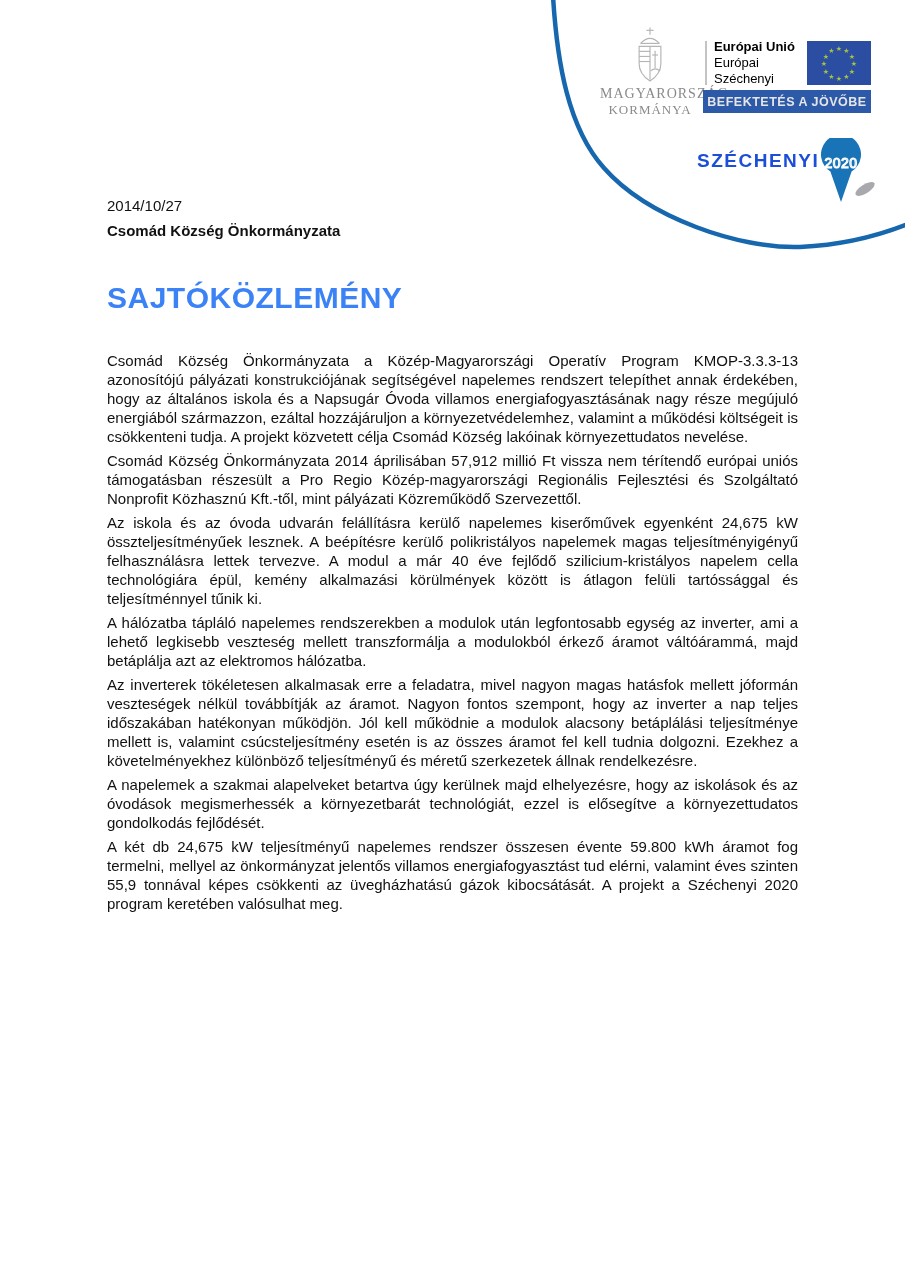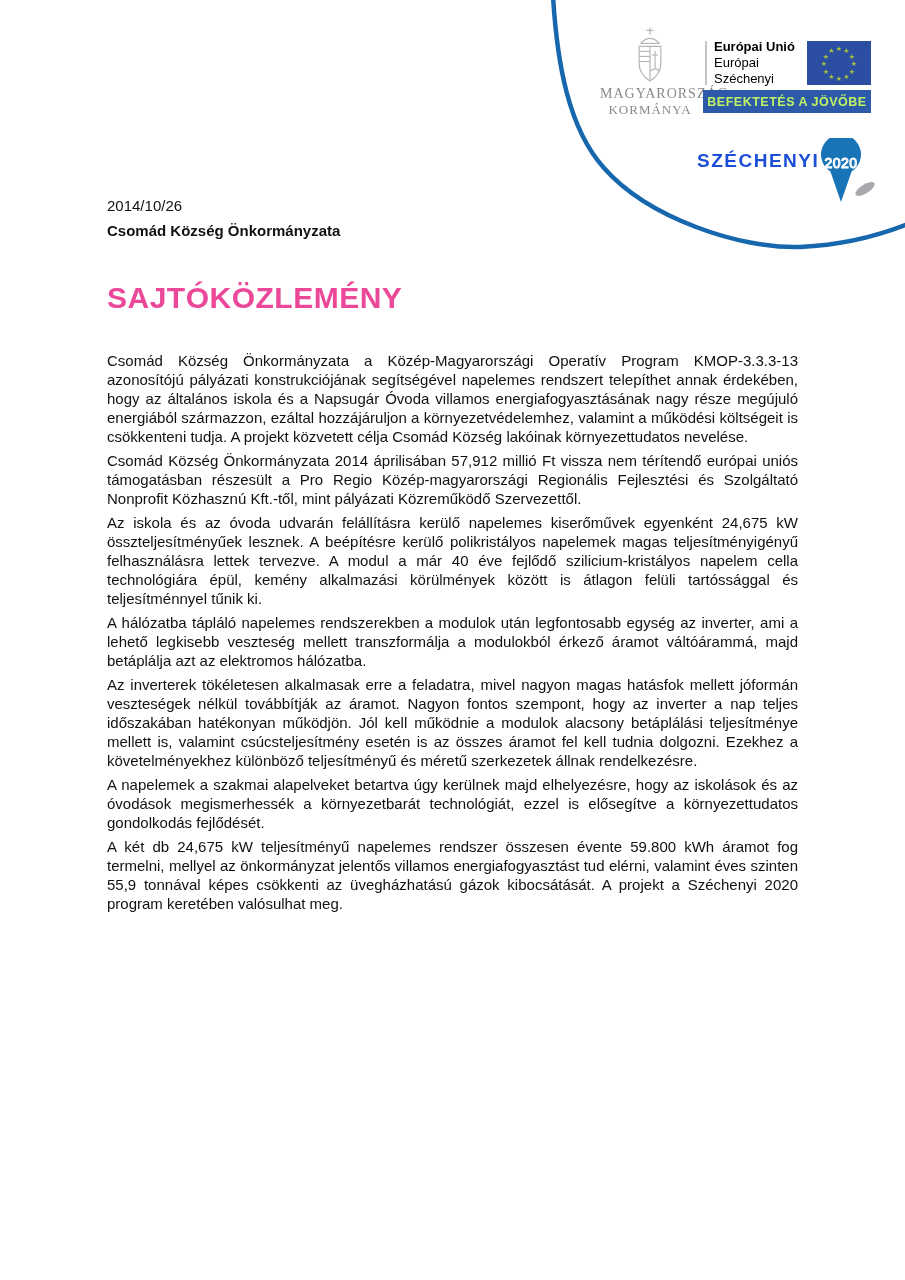--- a/index.html
+++ b/index.html
@@ -13,32 +13,32 @@
   .gov-crest{margin:0 auto;}
   .gov-line1{font-family:"Liberation Serif",serif;font-variant:small-caps;
              font-size:14px;letter-spacing:1px;color:#8a8a8a;margin-top:2px;}
   .gov-line2{font-family:"Liberation Serif",serif;font-variant:small-caps;
              font-size:13px;letter-spacing:1px;color:#8a8a8a;}
   .eu-sep{position:absolute;left:705px;top:41px;width:2px;height:44px;background:#c4c4c4;}
   .eu-text{position:absolute;left:714px;top:39px;width:92px;line-height:16px;font-size:13px;color:#000000;}
   .eu-text .b{font-weight:bold;}
   .eu-flag{position:absolute;left:807px;top:41px;}
   .invest-banner{position:absolute;left:703px;top:90px;width:168px;height:23px;background:#2c5aa8;
-                 color:#bef264;font-weight:bold;font-size:12.5px;letter-spacing:.5px;
+                 color:#e5e5e5;font-weight:bold;font-size:12.5px;letter-spacing:.5px;
                  display:flex;align-items:center;justify-content:center;white-space:nowrap;}
   .szechenyi{position:absolute;left:697px;top:150px;font-weight:bold;font-size:19px;
              letter-spacing:1.5px;color:#1d4ed8;white-space:nowrap;}
   .pin-svg{position:absolute;left:815px;top:138px;}
 
   
   .content{position:absolute;left:107px;top:197px;width:691px;}
   .date{font-size:15px;line-height:18px;}
   .org{font-size:15px;line-height:18px;font-weight:bold;margin-top:7px;}
   .title{margin-top:43px;font-size:30px;line-height:30px;font-weight:bold;
-         color:#ec4899;letter-spacing:.5px;}
+         color:#3b82f6;letter-spacing:.5px;}
   .headline{margin-top:13px;font-size:15.5px;line-height:20px;font-weight:bold;}
   .subhead{margin-top:9px;font-size:15.5px;line-height:20px;font-weight:bold;text-align:justify;}
   .content p{font-size:15px;line-height:19px;text-align:justify;margin:0 0 5px 0;}
   .content p.first{margin-top:38px;}
 </style>
 </head>
 <body>
 
 <div class="page">
 
@@ -97,21 +97,21 @@
   </div>
 
   <div class="szechenyi">SZÉCHENYI</div>
   <svg class="pin-svg" width="90" height="72" viewBox="0 0 90 72">
     <ellipse cx="50" cy="51" rx="11" ry="4.5" fill="#a7a9ac" transform="rotate(-32 50 51)"></ellipse>
     <path d="M 15.4 33.5 A 20 20 0 1 1 36.6 33.5 L 26 64 Z" fill="#1973b7"></path>
     <text x="26" y="30" text-anchor="middle" font-size="14" letter-spacing="0.5" fill="none" stroke="#ffffff" stroke-width="1.1" font-family="'Liberation Sans',sans-serif">2020</text>
   </svg>
 
   <main class="content">
-    <div class="date">2014/10/26</div>
+    <div class="date">2014/10/27</div>
     <div class="org">Csomád Község Önkormányzata</div>
     <div class="title">SAJTÓKÖZLEMÉNY</div>
     <p class="first">Csomád Község Önkormányzata a Közép-Magyarországi Operatív Program KMOP-3.3.3-13 azonosítójú pályázati konstrukciójának segítségével napelemes rendszert telepíthet annak érdekében, hogy az általános iskola és a Napsugár Óvoda villamos energiafogyasztásának nagy része megújuló energiából származzon, ezáltal hozzájáruljon a környezetvédelemhez, valamint a működési költségeit is csökkenteni tudja. A projekt közvetett célja Csomád Község lakóinak környezettudatos nevelése.</p>
     <p>Csomád Község Önkormányzata 2014 áprilisában 57,912 millió Ft vissza nem térítendő európai uniós támogatásban részesült a Pro Regio Közép-magyarországi Regionális Fejlesztési és Szolgáltató Nonprofit Közhasznú Kft.-től, mint pályázati Közreműködő Szervezettől.</p>
     <p>Az iskola és az óvoda udvarán felállításra kerülő napelemes kiserőművek egyenként 24,675 kW összteljesítményűek lesznek. A beépítésre kerülő polikristályos napelemek magas teljesítményigényű felhasználásra lettek tervezve. A modul a már 40 éve fejlődő szilicium-kristályos napelem cella technológiára épül, kemény alkalmazási körülmények között is átlagon felüli tartóssággal és teljesítménnyel tűnik ki.</p>
     <p>A hálózatba tápláló napelemes rendszerekben a modulok után legfontosabb egység az inverter, ami a lehető legkisebb veszteség mellett transzformálja a modulokból érkező áramot váltóárammá, majd betáplálja azt az elektromos hálózatba.</p>
     <p>Az inverterek tökéletesen alkalmasak erre a feladatra, mivel nagyon magas hatásfok mellett jóformán veszteségek nélkül továbbítják az áramot. Nagyon fontos szempont, hogy az inverter a nap teljes időszakában hatékonyan működjön. Jól kell működnie a modulok alacsony betáplálási teljesítménye mellett is, valamint csúcsteljesítmény esetén is az összes áramot fel kell tudnia dolgozni. Ezekhez a követelményekhez különböző teljesítményű és méretű szerkezetek állnak rendelkezésre.</p>
     <p>A napelemek a szakmai alapelveket betartva úgy kerülnek majd elhelyezésre, hogy az iskolások és az óvodások megismerhessék a környezetbarát technológiát, ezzel is elősegítve a környezettudatos gondolkodás fejlődését.</p>
     <p>A két db 24,675 kW teljesítményű napelemes rendszer összesen évente 59.800 kWh áramot fog termelni, mellyel az önkormányzat jelentős villamos energiafogyasztást tud elérni, valamint éves szinten 55,9 tonnával képes csökkenti az üvegházhatású gázok kibocsátását. A projekt a Széchenyi 2020 program keretében valósulhat meg.</p>
   </main>

